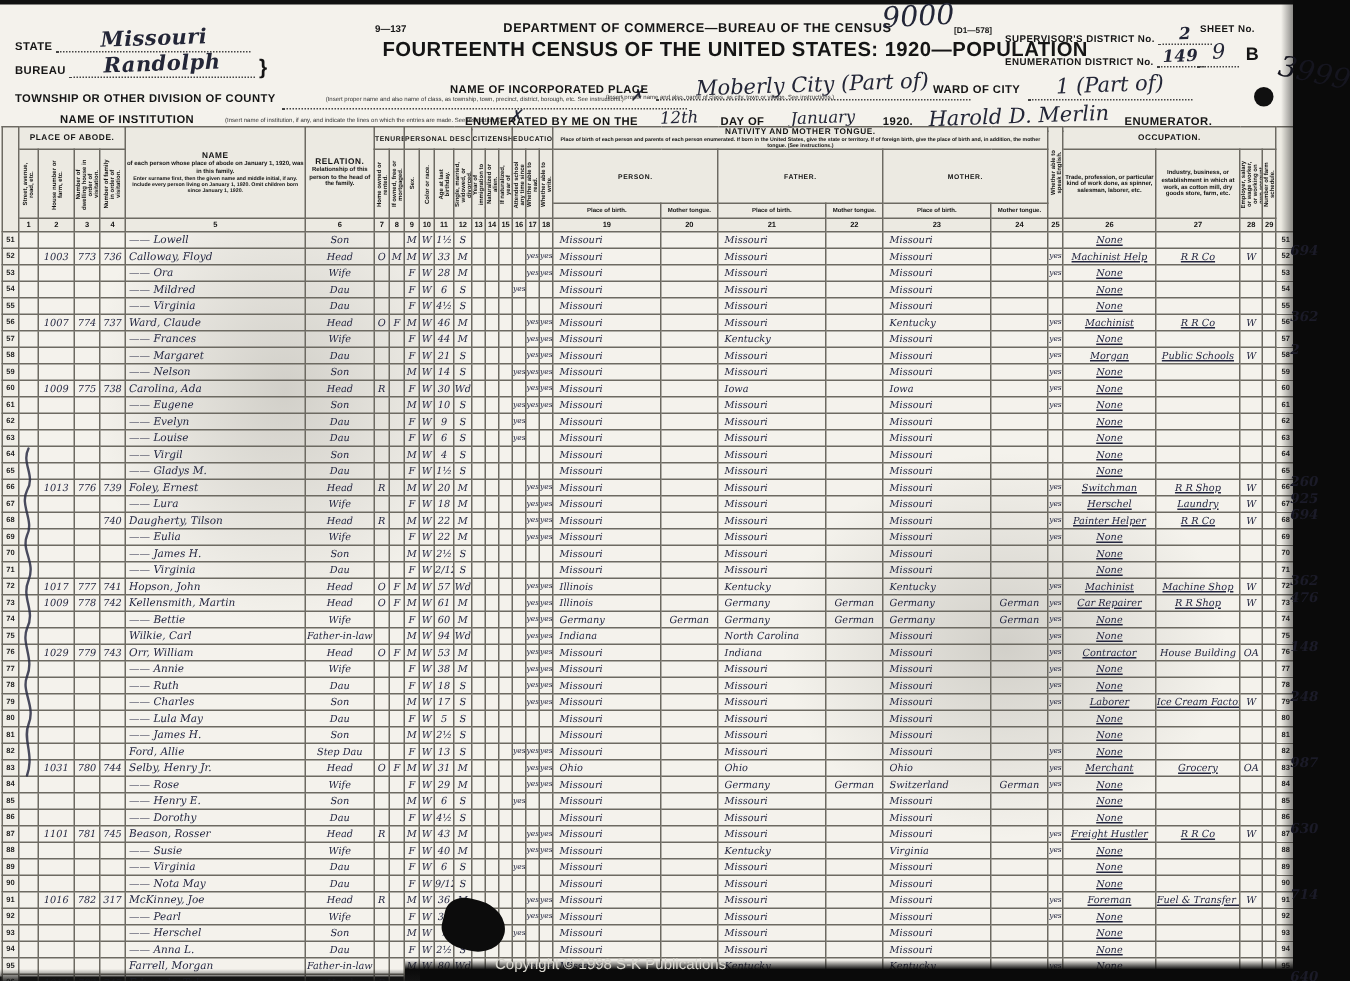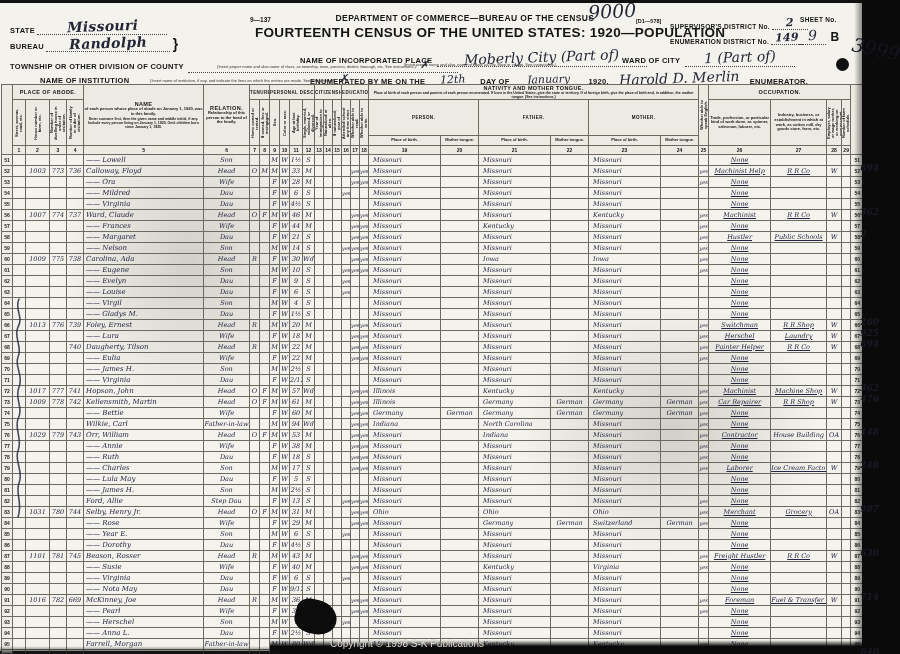--- a/index.html
+++ b/index.html
@@ -553,21 +553,21 @@
             <td class="hwc c"></td>
             <td class="hwc c" style="font-size: 5px;">yes</td>
             <td class="hwc c" style="font-size: 5px;">yes</td>
             <td class="hwc" style="padding-left: 4px;">Missouri</td>
             <td class="hwc c"></td>
             <td class="hwc" style="padding-left: 4px;">Missouri</td>
             <td class="hwc c"></td>
             <td class="hwc" style="padding-left: 4px;">Missouri</td>
             <td class="hwc c"></td>
             <td class="hwc c" style="font-size: 5px;">yes</td>
-            <td class="hwc c" style="text-decoration: underline;">Hustler</td>
+            <td class="hwc c" style="text-decoration: underline;">Morgan</td>
             <td class="hwc c" style="text-decoration: underline;">Public Schools</td>
             <td class="hwc c">W</td>
             <td class="hwc c"></td>
             <td class="ln-cell rln">58<span class="hw mgn-note">2</span></td>
           </tr>
           <tr>
             <td class="ln-cell">59</td>
             <td></td>
             <td class="hwc c"></td>
             <td class="hwc c"></td>
@@ -1423,21 +1423,21 @@
             <td class="hwc c"></td>
             <td class="hwc c"></td>
             <td class="ln-cell rln">84</td>
           </tr>
           <tr>
             <td class="ln-cell">85</td>
             <td></td>
             <td class="hwc c"></td>
             <td class="hwc c"></td>
             <td class="hwc c"></td>
-            <td class="hwc nmc">—— Year E.</td>
+            <td class="hwc nmc">—— Henry E.</td>
             <td class="hwc c">Son</td>
             <td class="hwc c"></td>
             <td class="hwc c"></td>
             <td class="hwc c">M</td>
             <td class="hwc c">W</td>
             <td class="hwc c">6</td>
             <td class="hwc c">S</td>
             <td class="hwc c"></td>
             <td class="hwc c"></td>
             <td class="hwc c"></td>
@@ -1620,21 +1620,21 @@
             <td class="hwc c"></td>
             <td class="hwc c"></td>
             <td class="hwc c"></td>
             <td class="ln-cell rln">90</td>
           </tr>
           <tr>
             <td class="ln-cell">91</td>
             <td></td>
             <td class="hwc c">1016</td>
             <td class="hwc c">782</td>
-            <td class="hwc c">669</td>
+            <td class="hwc c">317</td>
             <td class="hwc nmc">McKinney, Joe</td>
             <td class="hwc c">Head</td>
             <td class="hwc c">R</td>
             <td class="hwc c"></td>
             <td class="hwc c">M</td>
             <td class="hwc c">W</td>
             <td class="hwc c">36</td>
             <td class="hwc c">M</td>
             <td class="hwc c"></td>
             <td class="hwc c"></td>

